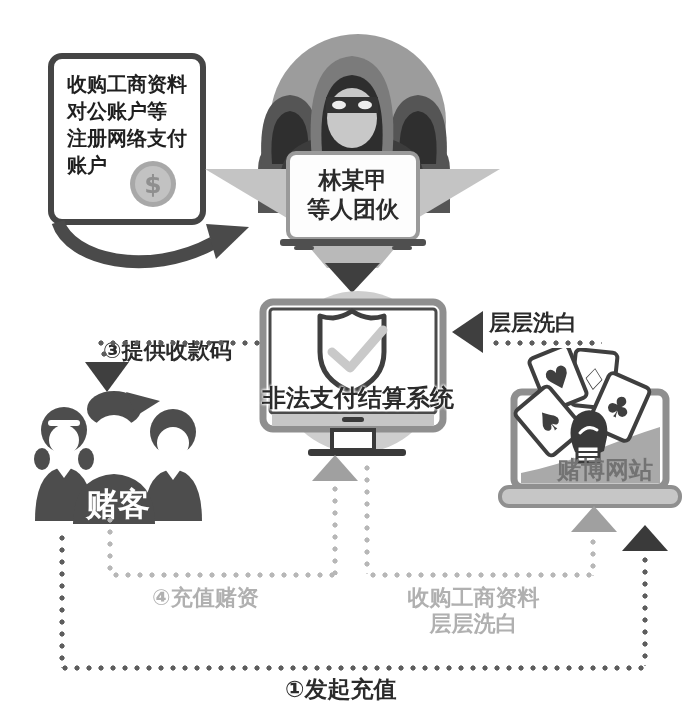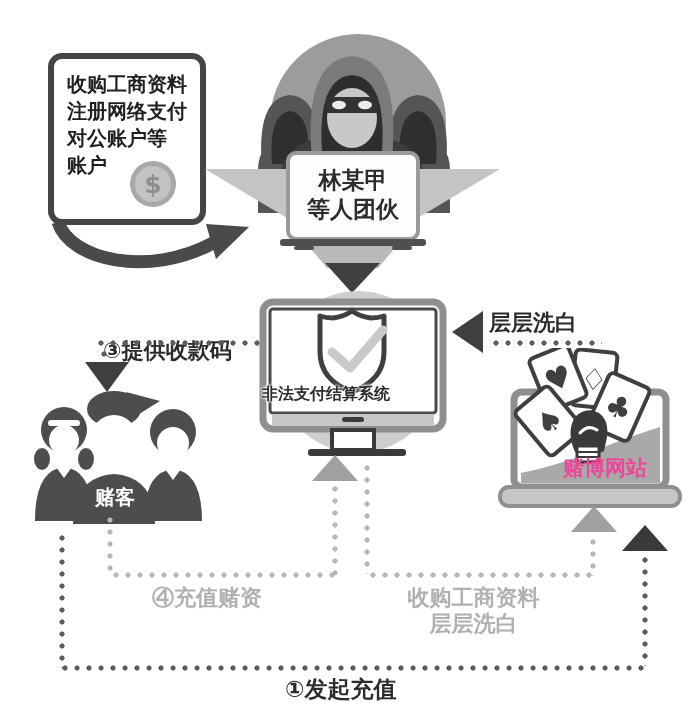--- a/index.html
+++ b/index.html
@@ -3,21 +3,21 @@
 <meta charset="utf-8">
 <style>
   html,body{margin:0;padding:0;background:#ffffff;}
   #canvas{
     position:relative;width:700px;height:725px;background:#ffffff;overflow:hidden;
     font-family:"DejaVu Sans","Liberation Sans",sans-serif;
   }
   .abs{position:absolute;}
   .lbl{position:absolute;font-weight:700;white-space:nowrap;line-height:1.2;}
   .lbl-dark{color:#2b2b2b;}
-  .lbl-gray{color:#b0b0b0;font-family:Liberation Serif, serif;}
+  .lbl-gray{color:#b0b0b0;}
   
   .dot-h{position:absolute;height:6px;
     background:radial-gradient(circle,var(--c) 2.3px,transparent 2.9px) left center / 12px 6px repeat-x;}
   .dot-v{position:absolute;width:6px;
     background:radial-gradient(circle,var(--c) 2.3px,transparent 2.9px) center top / 6px 12px repeat-y;}
   .dark-dots{--c:#5d5d5d;}
   .light-dots{--c:#b7b7b7;}
   
   .tri{position:absolute;width:0;height:0;}
   .tri-down-dark{border-left:22px solid transparent;border-right:22px solid transparent;border-top:30px solid #3f3f3f;}
@@ -35,22 +35,22 @@
   .shadowed{text-shadow:0 0 3px #fff,0 0 3px #fff,0 0 3px #fff;}
 </style>
 </head>
 <body>
 
 <div id="canvas">
 
   <div class="info-box">
     <div class="abs" style="left:13px;top:12px;">
       <div class="line">收购工商资料</div>
+      <div class="line">对公账户等</div>
       <div class="line">注册网络支付</div>
-      <div class="line">对公账户等</div>
       <div class="line">账户</div>
     </div>
   </div>
   <div class="coin">
     <div class="coin-inner">$</div>
   </div>
 
   <svg class="abs" style="left:40px;top:195px;" width="230" height="85" viewBox="40 195 230 85">
     <path d="M58,222 C70,260 148,278 213,243" fill="none" stroke="#4a4a4a" stroke-width="13"></path>
     <polygon points="249,227 216,259 206,224" fill="#4a4a4a"></polygon>
@@ -106,21 +106,21 @@
       <rect x="272" y="414" width="162" height="12" fill="#c6c6c6"></rect>
       <rect x="342" y="417" width="22" height="5" rx="2.5" fill="#3a3a3a"></rect>
       <rect x="332" y="430" width="42" height="20" fill="#ffffff" stroke="#3a3a3a" stroke-width="4"></rect>
       <rect x="308" y="449" width="98" height="7" rx="3" fill="#3a3a3a"></rect>
     </g>
     <g>
       <path d="M352,311 Q361,317 371,318 Q378,318 384,316 L384,352 Q384,380 352,392 Q320,380 320,352 L320,316 Q326,318 333,318 Q343,317 352,311 Z" fill="#ffffff" stroke="#3f3f3f" stroke-width="5" stroke-linejoin="round"></path>
       <path d="M332,352 L350,368 L383,330" fill="none" stroke="#c9c9c9" stroke-width="9" stroke-linecap="round" stroke-linejoin="round"></path>
     </g>
   </svg>
-  <div class="lbl lbl-dark shadowed" style="left:262px;top:384px;width:182px;text-align:left;font-size:16px;">非法支付结算系统</div>
+  <div class="lbl lbl-dark shadowed" style="left:262px;top:384px;width:182px;text-align:center;font-size:24px;">非法支付结算系统</div>
 
   <div class="lbl lbl-dark" style="left:103px;top:310px;font-size:22px;margin-top:28px;">③提供收款码</div>
   <div class="dot-h dark-dots" style="left:95px;top:340px;width:165px;"></div>
   <div class="dot-v dark-dots" style="left:101px;top:348px;height:13px;"></div>
   <div class="tri tri-down-dark" style="left:85px;top:362px;"></div>
 
   <div class="tri tri-left-dark" style="left:452px;top:311px;"></div>
   <div class="lbl lbl-dark" style="left:489px;top:310px;font-size:22px;">层层洗白</div>
   <div class="dot-h dark-dots" style="left:490px;top:340px;width:112px;"></div>
 
@@ -146,21 +146,21 @@
     <g>
       <ellipse cx="114" cy="409" rx="27" ry="18" fill="#4d4d4d"></ellipse>
       <polygon points="126,392 160,401 136,416" fill="#4d4d4d"></polygon>
       <circle cx="90" cy="441" r="5" fill="#ffffff"></circle>
       <circle cx="138" cy="441" r="5" fill="#ffffff"></circle>
       <circle cx="114" cy="438" r="23" fill="#ffffff"></circle>
       <rect x="106" y="458" width="16" height="15" fill="#ffffff"></rect>
       <path d="M73,524 Q73,477 114,474 Q155,477 155,524 Z" fill="#4d4d4d"></path>
     </g>
   </svg>
-  <div class="lbl" style="left:86px;top:485px;width:58px;text-align:center;font-size:20px;color:#ffffff;">赌客</div>
+  <div class="lbl" style="left:86px;top:485px;width:58px;text-align:center;font-size:32px;color:#ffffff;">赌客</div>
 
   <svg class="abs" style="left:495px;top:348px;" width="195" height="162" viewBox="495 348 195 162">
 
     <g>
       <rect x="514" y="392" width="152" height="95" rx="8" fill="#ffffff" stroke="#8f8f8f" stroke-width="7"></rect>
       <path d="M521,483 L521,473 Q556,466 591,452 Q631,436 660,427 L660,483 Z" fill="#a9a9a9"></path>
     </g>
 
     <g font-family="DejaVu Sans, sans-serif" font-weight="700" text-anchor="middle">
       <g transform="rotate(6 594 379)">
@@ -184,21 +184,21 @@
     <g>
       <path d="M575,452 Q566,432 575,417 Q586,406 599,413 Q609,420 607,437 L604,451 Q589,459 575,452 Z" fill="#3a3a3a"></path>
       <path d="M580,433 Q588,424 597,430" stroke="#ffffff" stroke-width="3" fill="none" stroke-linecap="round"></path>
       <rect x="577" y="446" width="22" height="16" fill="#ffffff" stroke="#3a3a3a" stroke-width="3"></rect>
       <line x1="577" y1="452" x2="599" y2="452" stroke="#3a3a3a" stroke-width="2"></line>
       <line x1="577" y1="457" x2="599" y2="457" stroke="#3a3a3a" stroke-width="2"></line>
     </g>
 
     <rect x="500" y="487" width="180" height="19" rx="9" fill="#c6c6c6" stroke="#8f8f8f" stroke-width="4"></rect>
   </svg>
-  <div class="lbl" style="left:550px;top:456px;width:110px;text-align:center;font-size:21px;color:#ec4899;">赌博网站</div>
+  <div class="lbl" style="left:550px;top:456px;width:110px;text-align:center;font-size:24px;color:#737373;">赌博网站</div>
 
   <div class="tri tri-up-gray" style="left:571px;top:506px;"></div>
   <div class="tri tri-up-dark" style="left:622px;top:525px;"></div>
 
   <div class="tri tri-up-gray" style="left:312px;top:455px;"></div>
 
   <div class="dot-v light-dots" style="left:107px;top:514px;height:62px;"></div>
   <div class="dot-h light-dots" style="left:110px;top:572px;width:228px;"></div>
   <div class="dot-v light-dots" style="left:332px;top:483px;height:92px;"></div>
   <div class="lbl lbl-gray" style="left:152px;top:585px;font-size:22px;">④充值赌资</div>

